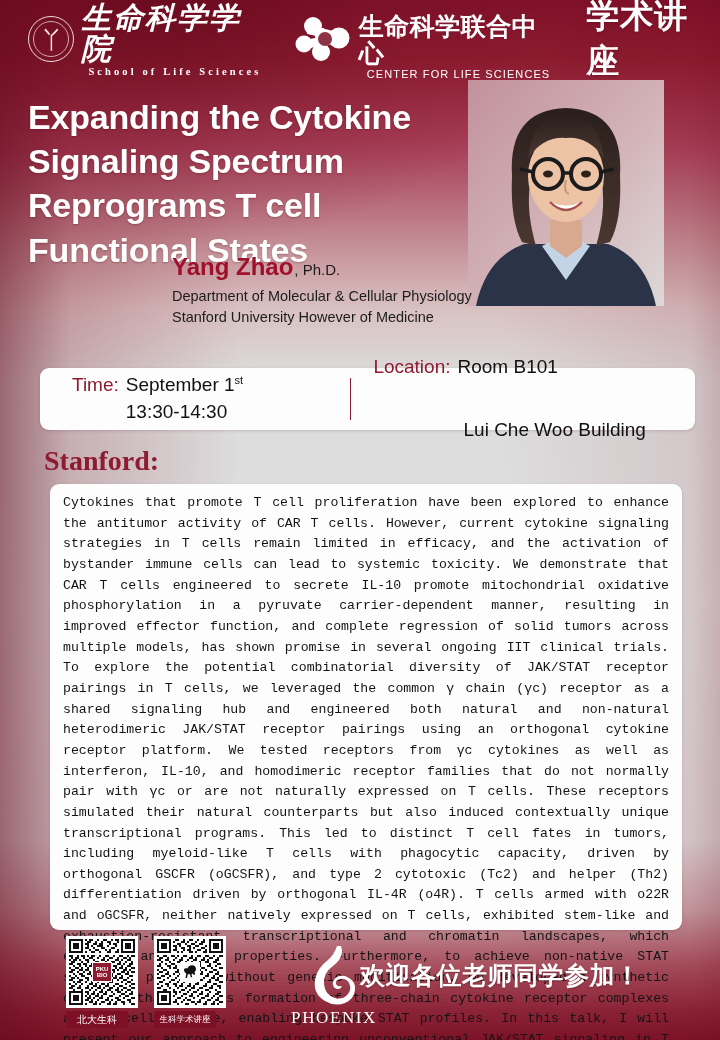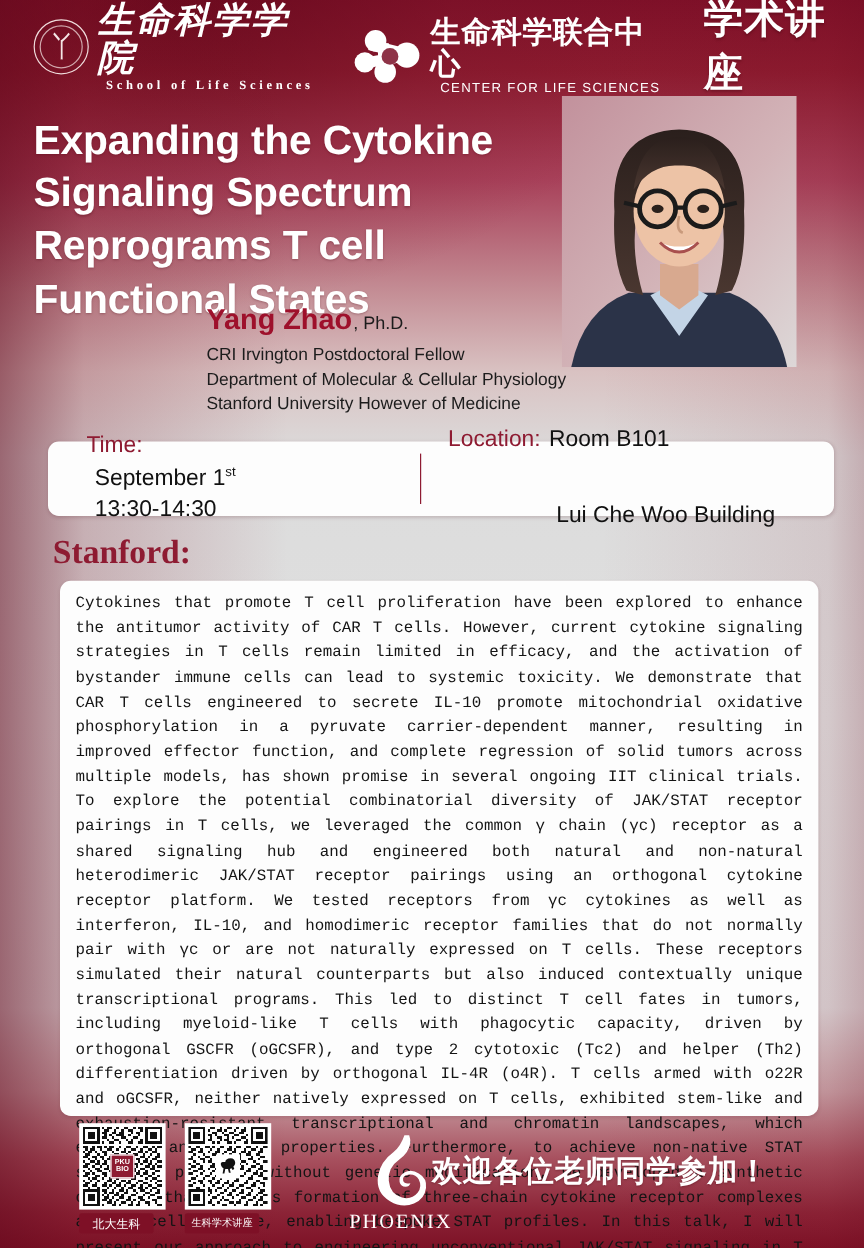--- a/index.html
+++ b/index.html
@@ -75,21 +75,21 @@
     font-size: 30px; font-weight: 700; color: #fff;
     letter-spacing: 2px; line-height: 1.05;
     font-style: italic;
   }
   .pku-en {
     font-family: "Liberation Serif", serif;
     font-size: 10.5px; font-weight: 700; color: #fff;
     letter-spacing: 3.1px; margin-top: 1px; text-align: center;
   }
 
-  .logo-cls { display: flex; align-items: center; margin-left: 26px; margin-top: 16px; }
+  .logo-cls { display: flex; align-items: flex-start; margin-left: 26px; margin-top: 16px; }
   .cls-mark { width: 58px; height: 50px; flex: none; }
   .cls-words { margin-left: 6px; }
   .cls-cn {
     font-family: "DejaVu Sans", sans-serif;
     font-size: 25px; font-weight: 700; color: #fff;
     letter-spacing: 0.5px; line-height: 1.05;
   }
   .cls-en {
     font-family: "Liberation Sans", sans-serif;
     font-size: 11px; font-weight: 400; color: #fff;
@@ -142,21 +142,21 @@
 
   
   .info-card {
     position: absolute; left: 40px; top: 368px;
     width: 655px; height: 62px;
     background: #fdfdfd; border-radius: 9px;
     box-shadow: 0 1px 3px rgba(80,20,35,0.18);
     display: flex; align-items: center;
   }
   .info-col { display: flex; align-items: flex-start; }
-  .info-col.time { padding-left: 32px; width: 310px; flex-direction: column; }
+  .info-col.time { padding-left: 32px; width: 310px; }
   .info-divider {
     width: 1.4px; height: 42px; background: #8e1b32; flex: none;
   }
   .info-col.loc { padding-left: 22px; }
   .info-label {
     font-size: 19px; color: #8e1b32; font-weight: 400;
     line-height: 1.42; white-space: nowrap;
   }
   .info-values { margin-left: 7px; }
   .info-v {
@@ -324,21 +324,20 @@
       <path d="M82 122 q16 16 32 0" fill="none" stroke="#a8504e" stroke-width="2.4"></path>
     </svg>
   </div>
 
   <div class="speaker">
     <div class="speaker-name-line">
       <span class="speaker-name">Yang Zhao</span>
       <span class="speaker-degree">, Ph.D.</span>
     </div>
     <div class="speaker-aff">
-      <div>CRI Irvington  Postdoctoral Fellow</div>
       <div>Department of Molecular &amp; Cellular Physiology</div>
       <div>Stanford University However of Medicine</div>
     </div>
   </div>
 
   <div class="info-card">
     <div class="info-col time">
       <span class="info-label">Time:</span>
       <span class="info-values">
         <span class="info-v"><span>September 1</span><sup>st</sup></span>

